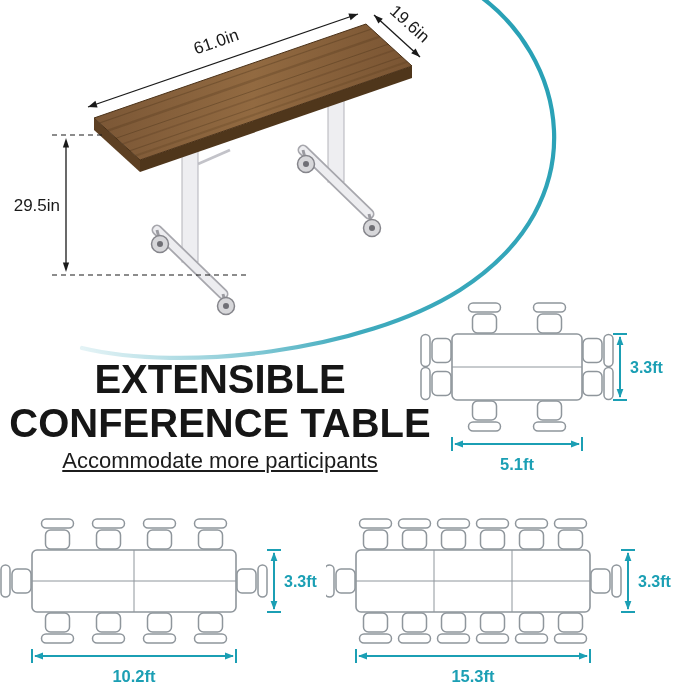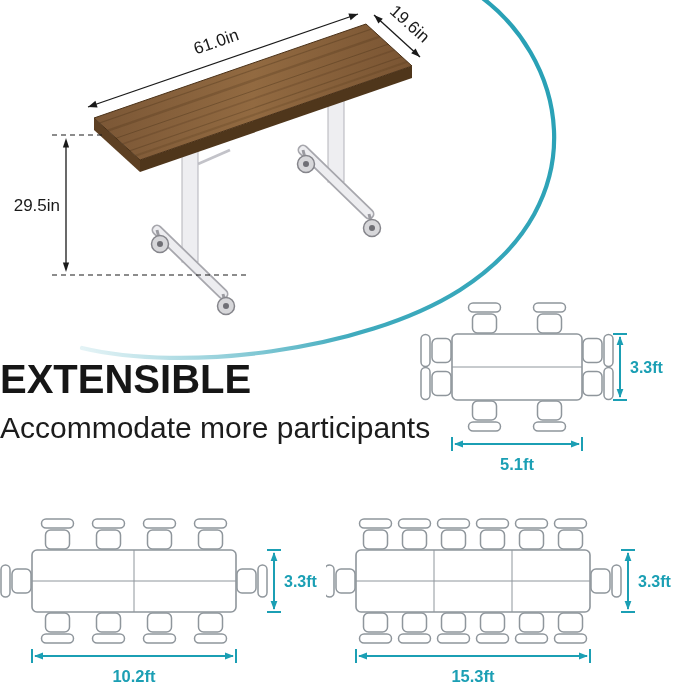--- a/index.html
+++ b/index.html
@@ -2,23 +2,23 @@
 <html><head>
 <meta charset="utf-8">
 <style>
   * { margin: 0; padding: 0; box-sizing: border-box; }
   html, body { width: 679px; height: 698px; background: #fff; }
   body { font-family: "Liberation Sans", sans-serif; }
   .canvas { position: relative; width: 679px; height: 698px; background: #fff; overflow: hidden; }
   .layer { position: absolute; }
   #arc-svg { left: 0; top: 0; pointer-events: none; }
   #illustration { left: 8px; top: 4px; }
-  .heading { position: absolute; left: 0; top: 358px; width: 440px; text-align: left; color: #161616; }
+  .heading { position: absolute; left: 0; top: 358px; width: 440px; text-align: center; color: #161616; }
   .heading .t { font-size: 40px; font-weight: 900; line-height: 1.09; letter-spacing: 0; }
-  .heading .sub { font-size: 30px; margin-top: 9px; color: #1c1c1c; font-weight: 400; }
+  .heading .sub { font-size: 22px; margin-top: 3px; color: #1c1c1c; font-weight: 400; text-decoration: underline; }
   .diagram { position: absolute; text-align: right; }
   #diag0 { left: 402px; top: 292px; }
   #diag1 { left: 0px;   top: 498px; }
   #diag2 { left: 326px; top: 498px; }
 </style>
 </head>
 <body>
 
 <div class="canvas">
 
@@ -107,20 +107,21 @@
       <line x1="44" y1="271" x2="238" y2="271" stroke-dasharray="5,4" stroke-width="1.1"></line>
       <line x1="58" y1="137" x2="58" y2="265" stroke-width="1.3"></line>
       <polygon points="58,134 54.9,143.5 61.1,143.5" stroke="none"></polygon>
       <polygon points="58,268 54.9,258.5 61.1,258.5" stroke="none"></polygon>
     </g>
     <text x="52" y="207" text-anchor="end" font-size="17" fill="#1a1a1a">29.5in</text>
   </svg>
 
   <div class="heading">
     <div class="t">EXTENSIBLE</div>
+    <div class="t">CONFERENCE TABLE</div>
     <div class="sub">Accommodate more participants</div>
   </div>
 
   <div id="diag0" class="diagram"><svg width="276" height="186" viewBox="0 0 276 186">
         <g transform="translate(82.5,25) rotate(0)">
     <rect x="-16" y="-14" width="32" height="9" rx="4.5" fill="#fff" stroke="#8f969c" stroke-width="1.5"></rect>
     <rect x="-12" y="-3" width="24" height="19" rx="5" fill="#fff" stroke="#8f969c" stroke-width="1.5"></rect>
   </g>
         <g transform="translate(147.5,25) rotate(0)">
     <rect x="-16" y="-14" width="32" height="9" rx="4.5" fill="#fff" stroke="#8f969c" stroke-width="1.5"></rect>

